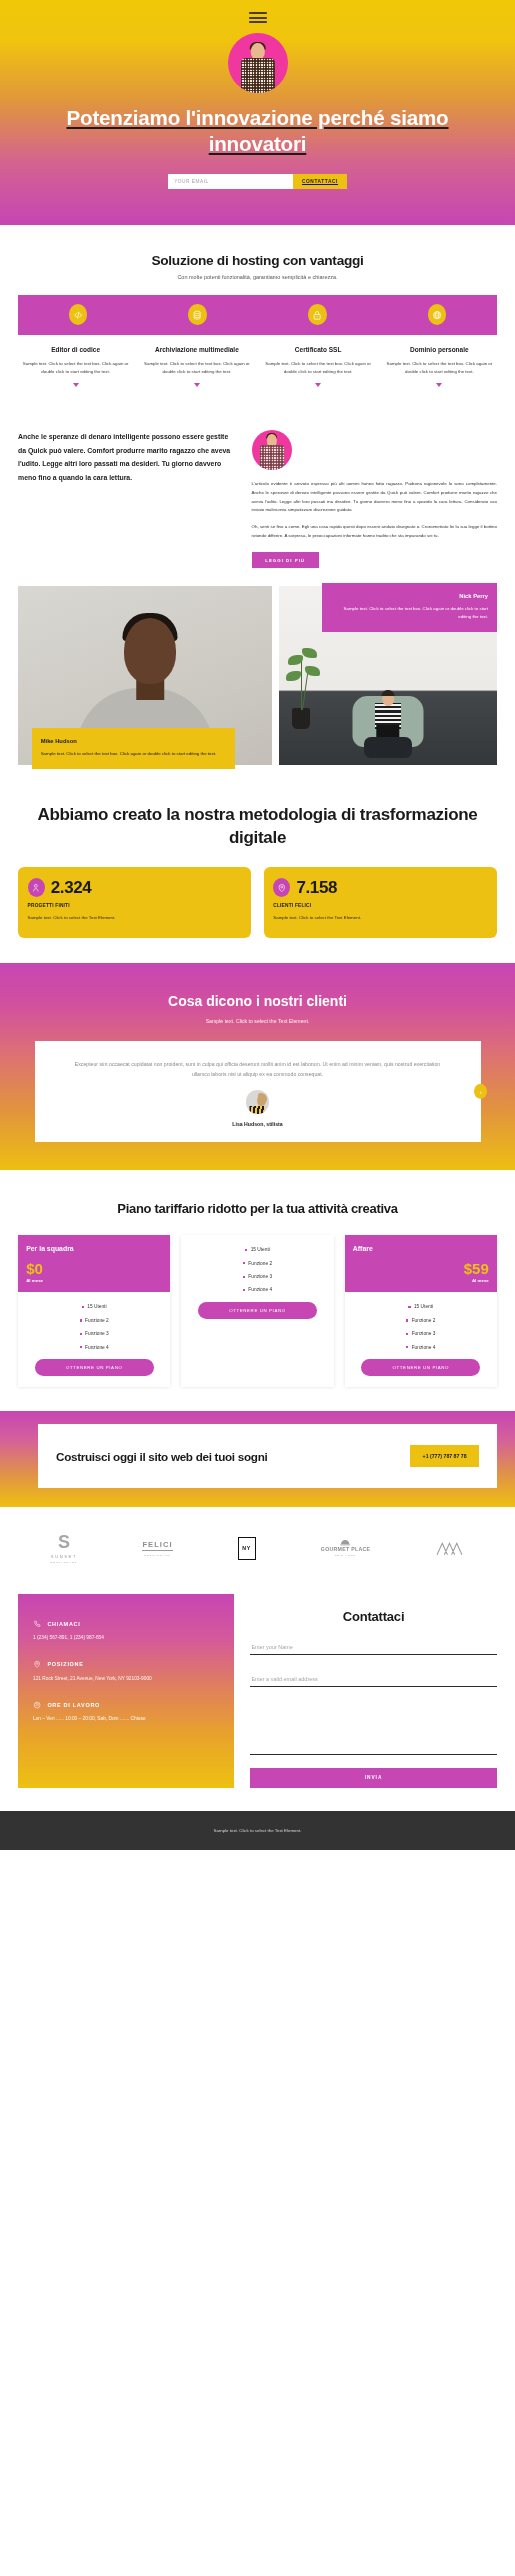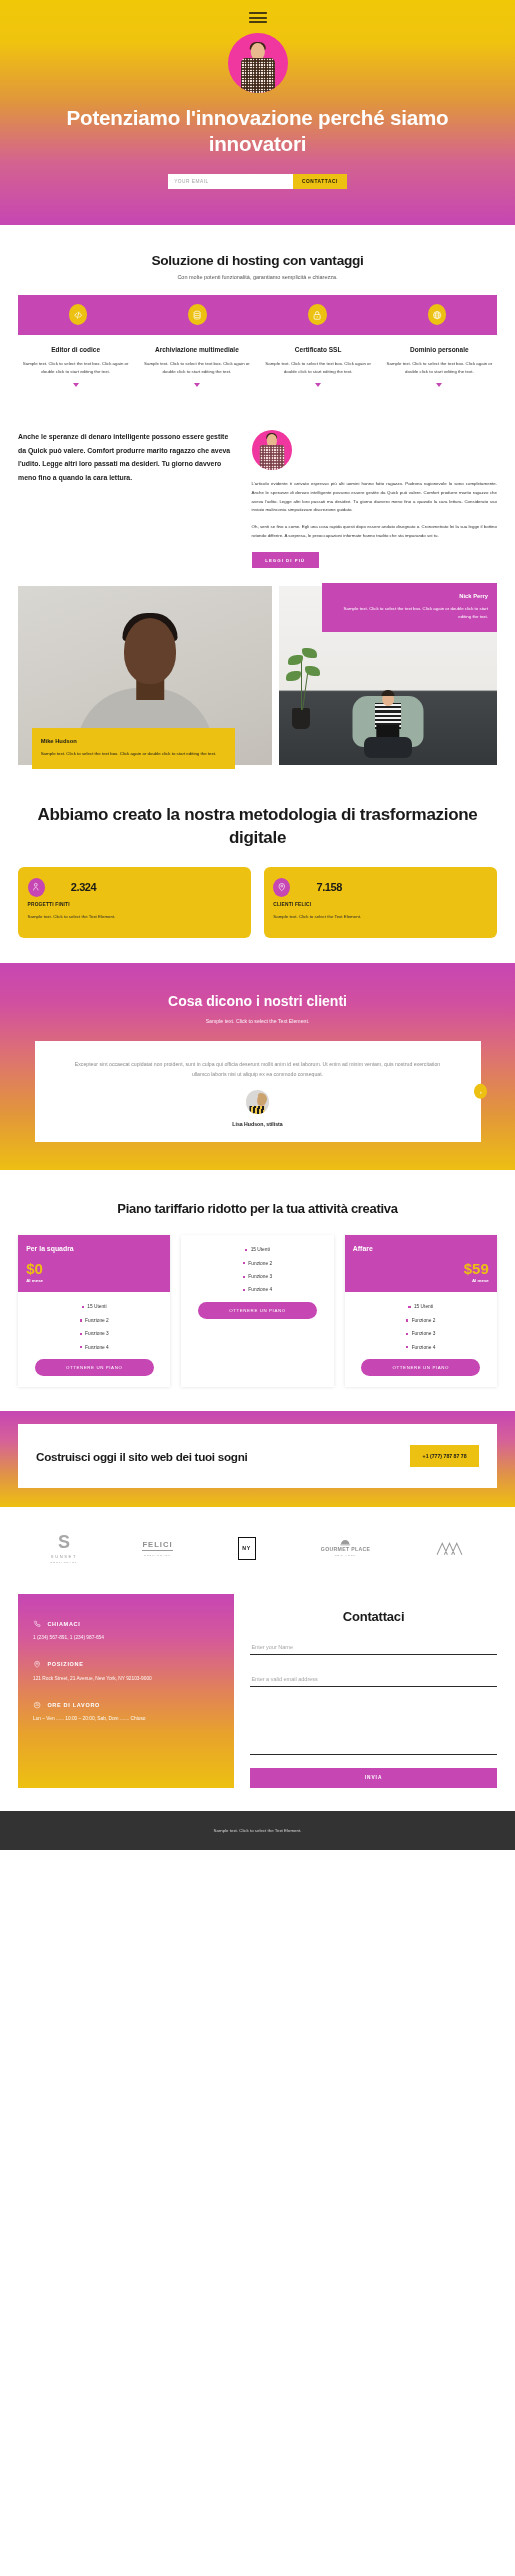--- a/index.html
+++ b/index.html
@@ -11,20 +11,21 @@
     -webkit-font-smoothing:antialiased;
   }
   .page { width:515px; overflow:hidden; position:relative; }
 
   
   .hero {
     position:relative;
     background:linear-gradient(to bottom,#f0c808 0%,#f0c40e 18%,#e0963c 45%,#d4638f 72%,#c646b3 100%);
     padding:9.6px 0 36px;
     text-align:center;
+    text-decoration:underline;
   }
   .hamburger { width:18px; margin:0 auto 6.9px; cursor:pointer; }
   .hamburger span { display:block; height:1.8px; background:#4a3b10; margin:2.7px 0; border-radius:0.7px; }
   .hero-avatar {
     width:60px; height:60px; border-radius:50%;
     margin:9.6px auto 12.4px;
     background:#f0369f;
     position:relative; overflow:hidden;
   }
   .hero-avatar .figure {
@@ -213,21 +214,21 @@
   .stat-card {
     flex:1; background:#edc111; border-radius:6.2px;
     padding:11px 9.6px 15px; text-align:left; min-height:71px;
   }
   .stat-top { display:flex; align-items:center; gap:6.2px; }
   .stat-ic {
     width:17px;height:19px;border-radius:50%;background:#c646b3;flex:0 0 auto;
     display:flex;align-items:center;justify-content:center;
   }
   .stat-ic svg { width:9.6px;height:9.6px; }
-  .stat-num { font-size:11px; font-weight:700; letter-spacing:-0.4px;margin-left:20px; }
+  .stat-num { font-size:17px; font-weight:700; letter-spacing:-0.4px; }
   .stat-label { font-size:4.8px; font-weight:700; letter-spacing:0.2px; margin-top:5.5px; }
   .stat-desc { font-size:4.4px; line-height:1.85; margin-top:6.2px; color:#2b2b2b; }
 
   
   .testi {
     background:linear-gradient(to bottom,#c646b3 0%,#d2509f 20%,#dd7272 45%,#e2953c 72%,#edbf12 100%);
     padding:29px 18px 27.5px; text-align:center;
   }
   .testi h2 { font-size:14px; font-weight:700; color:#fff; line-height:1.3; }
   .testi .sub { font-size:5.2px; color:#fff; opacity:.92; margin-top:8.2px; }
@@ -285,21 +286,21 @@
     font-size:4.4px; letter-spacing:0.6px; font-family:"Liberation Sans",sans-serif;
   }
 
   
   .cta-wrap {
     background:linear-gradient(to bottom,#c646b3 0%,#d5609a 30%,#e0914a 65%,#eec00f 100%);
     padding:13.7px 18px 19px;
   }
   .cta {
     background:#fff; padding:20.6px 18px; display:flex;
-    align-items:center; justify-content:space-between; gap:13.7px;
+    align-items:center; justify-content:space-between; gap:13.7px;margin-left:20px;
   }
   .cta h2 { font-size:11.7px; font-weight:700; line-height:1.3; letter-spacing:-0.3px; max-width:62%; }
   .cta .phone {
     background:#edc111; border:none; cursor:pointer; padding:8.2px 12.4px;
     font-size:5.2px; font-weight:700; color:#1a1a1a; font-family:"Liberation Sans",sans-serif;
   }
 
   
   .logos { display:flex; align-items:center; justify-content:space-around; padding:26px 18px 30px; }
   .logo { text-align:center; color:#9b9b9b; }

